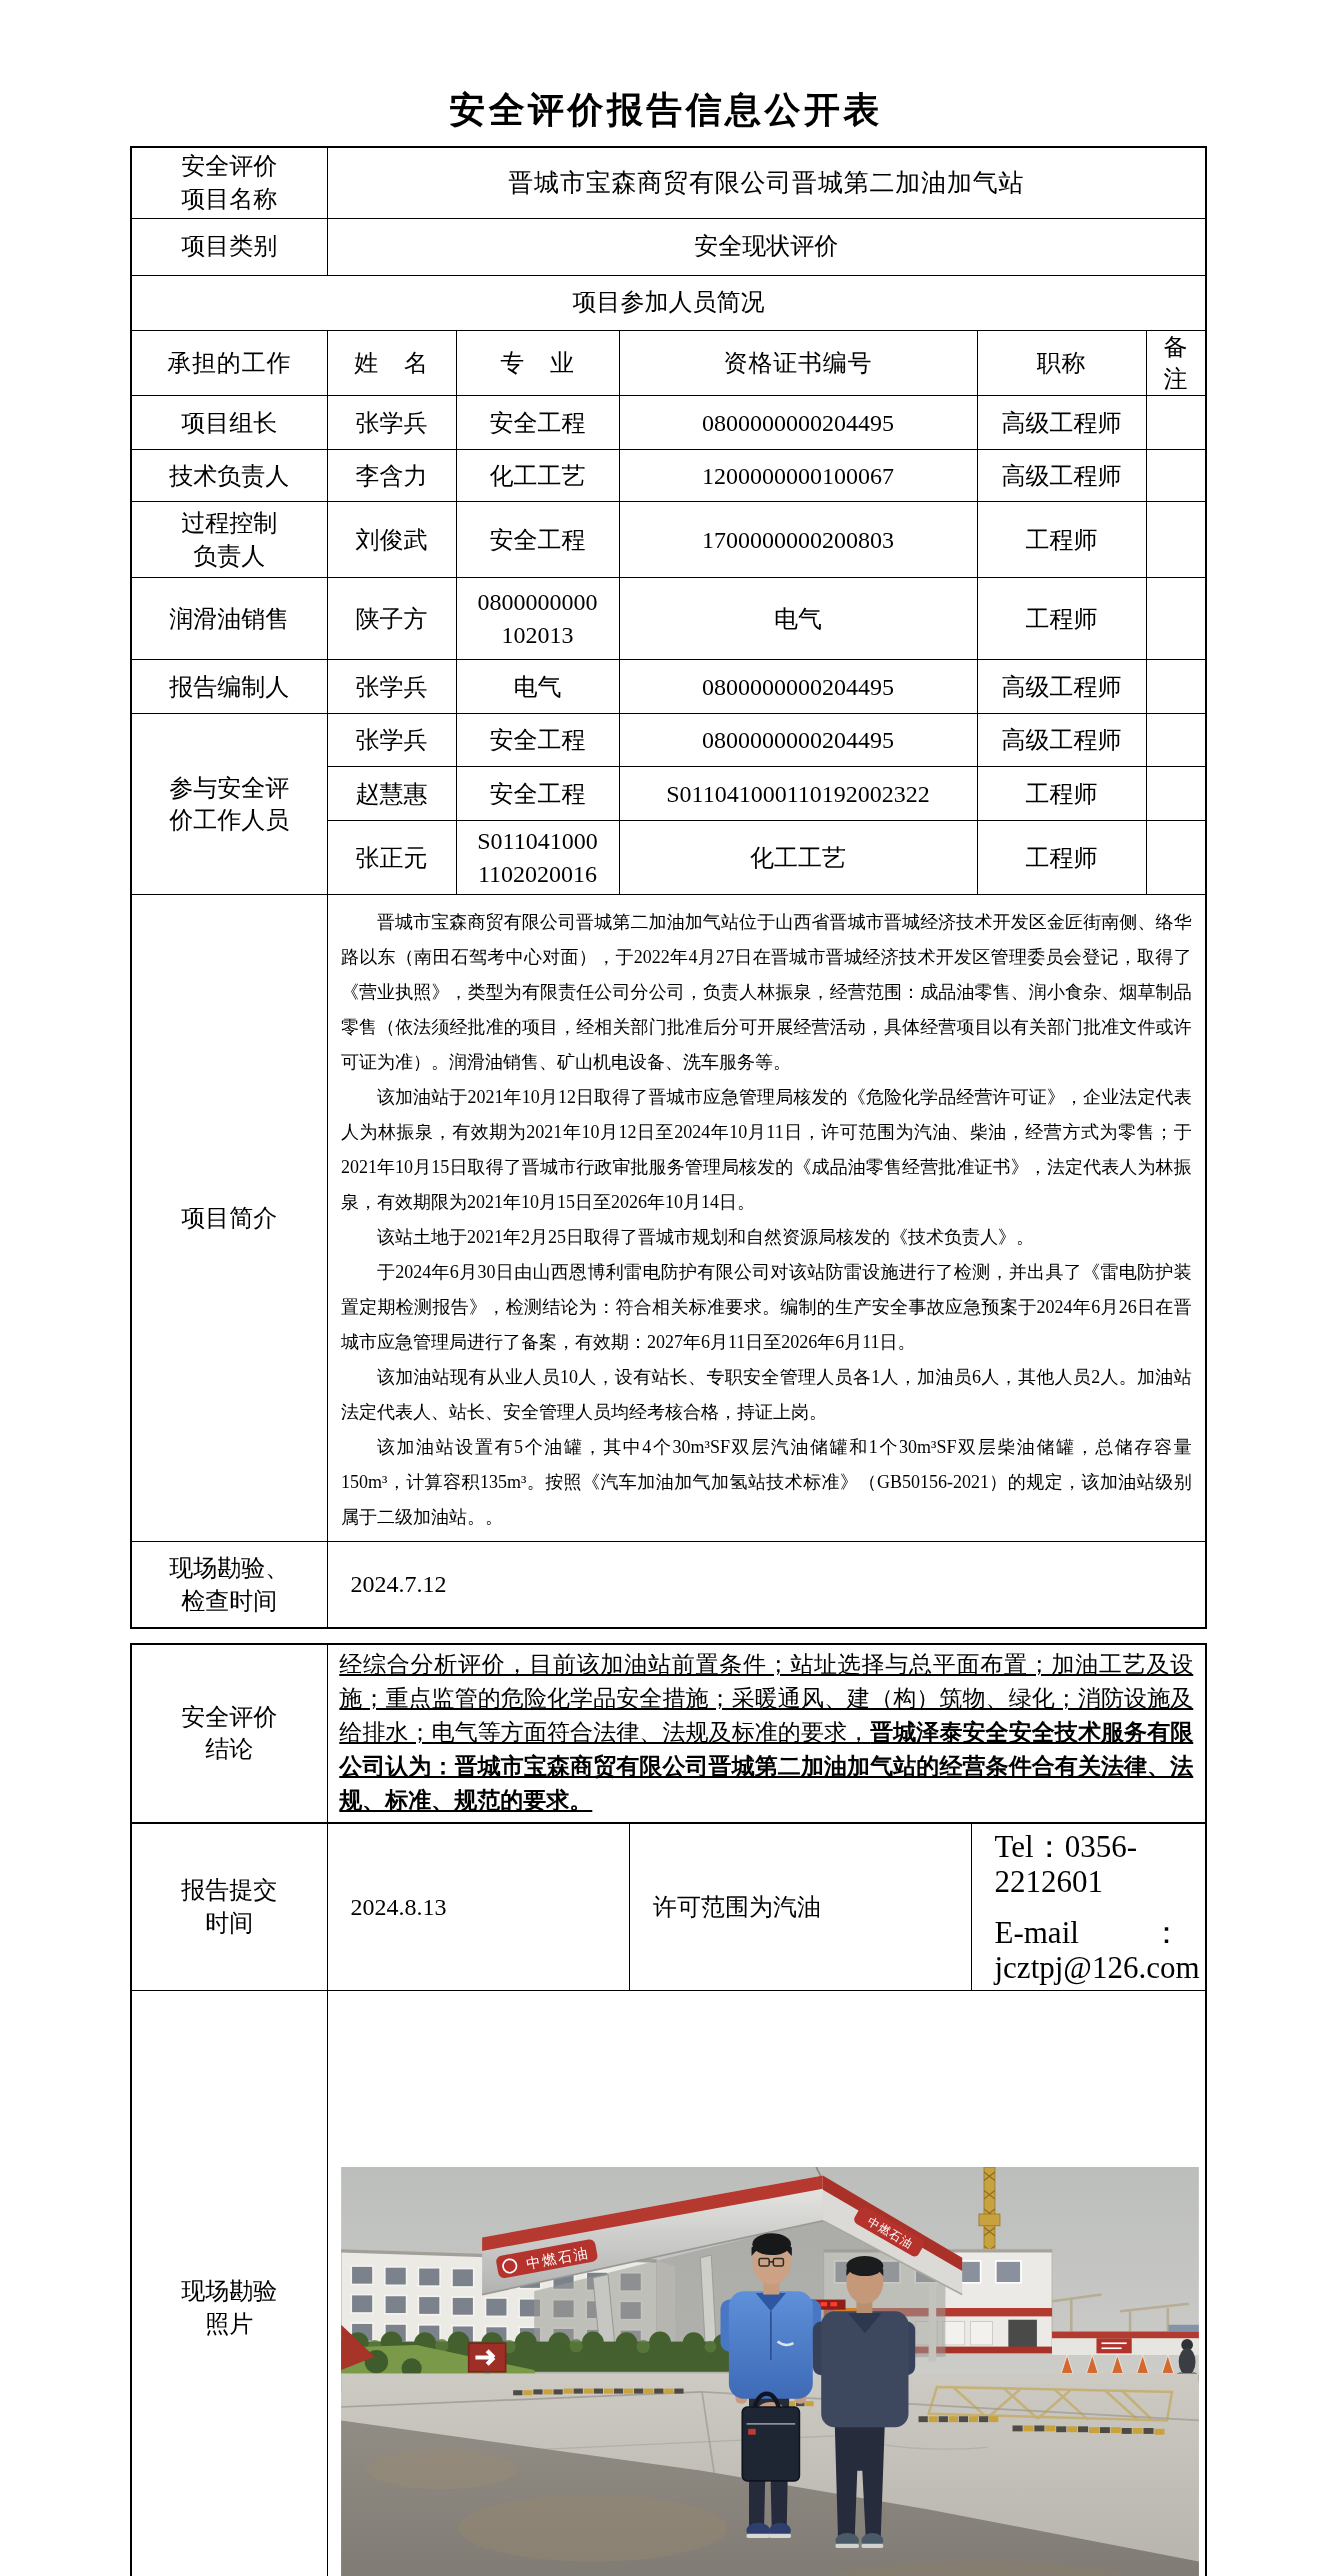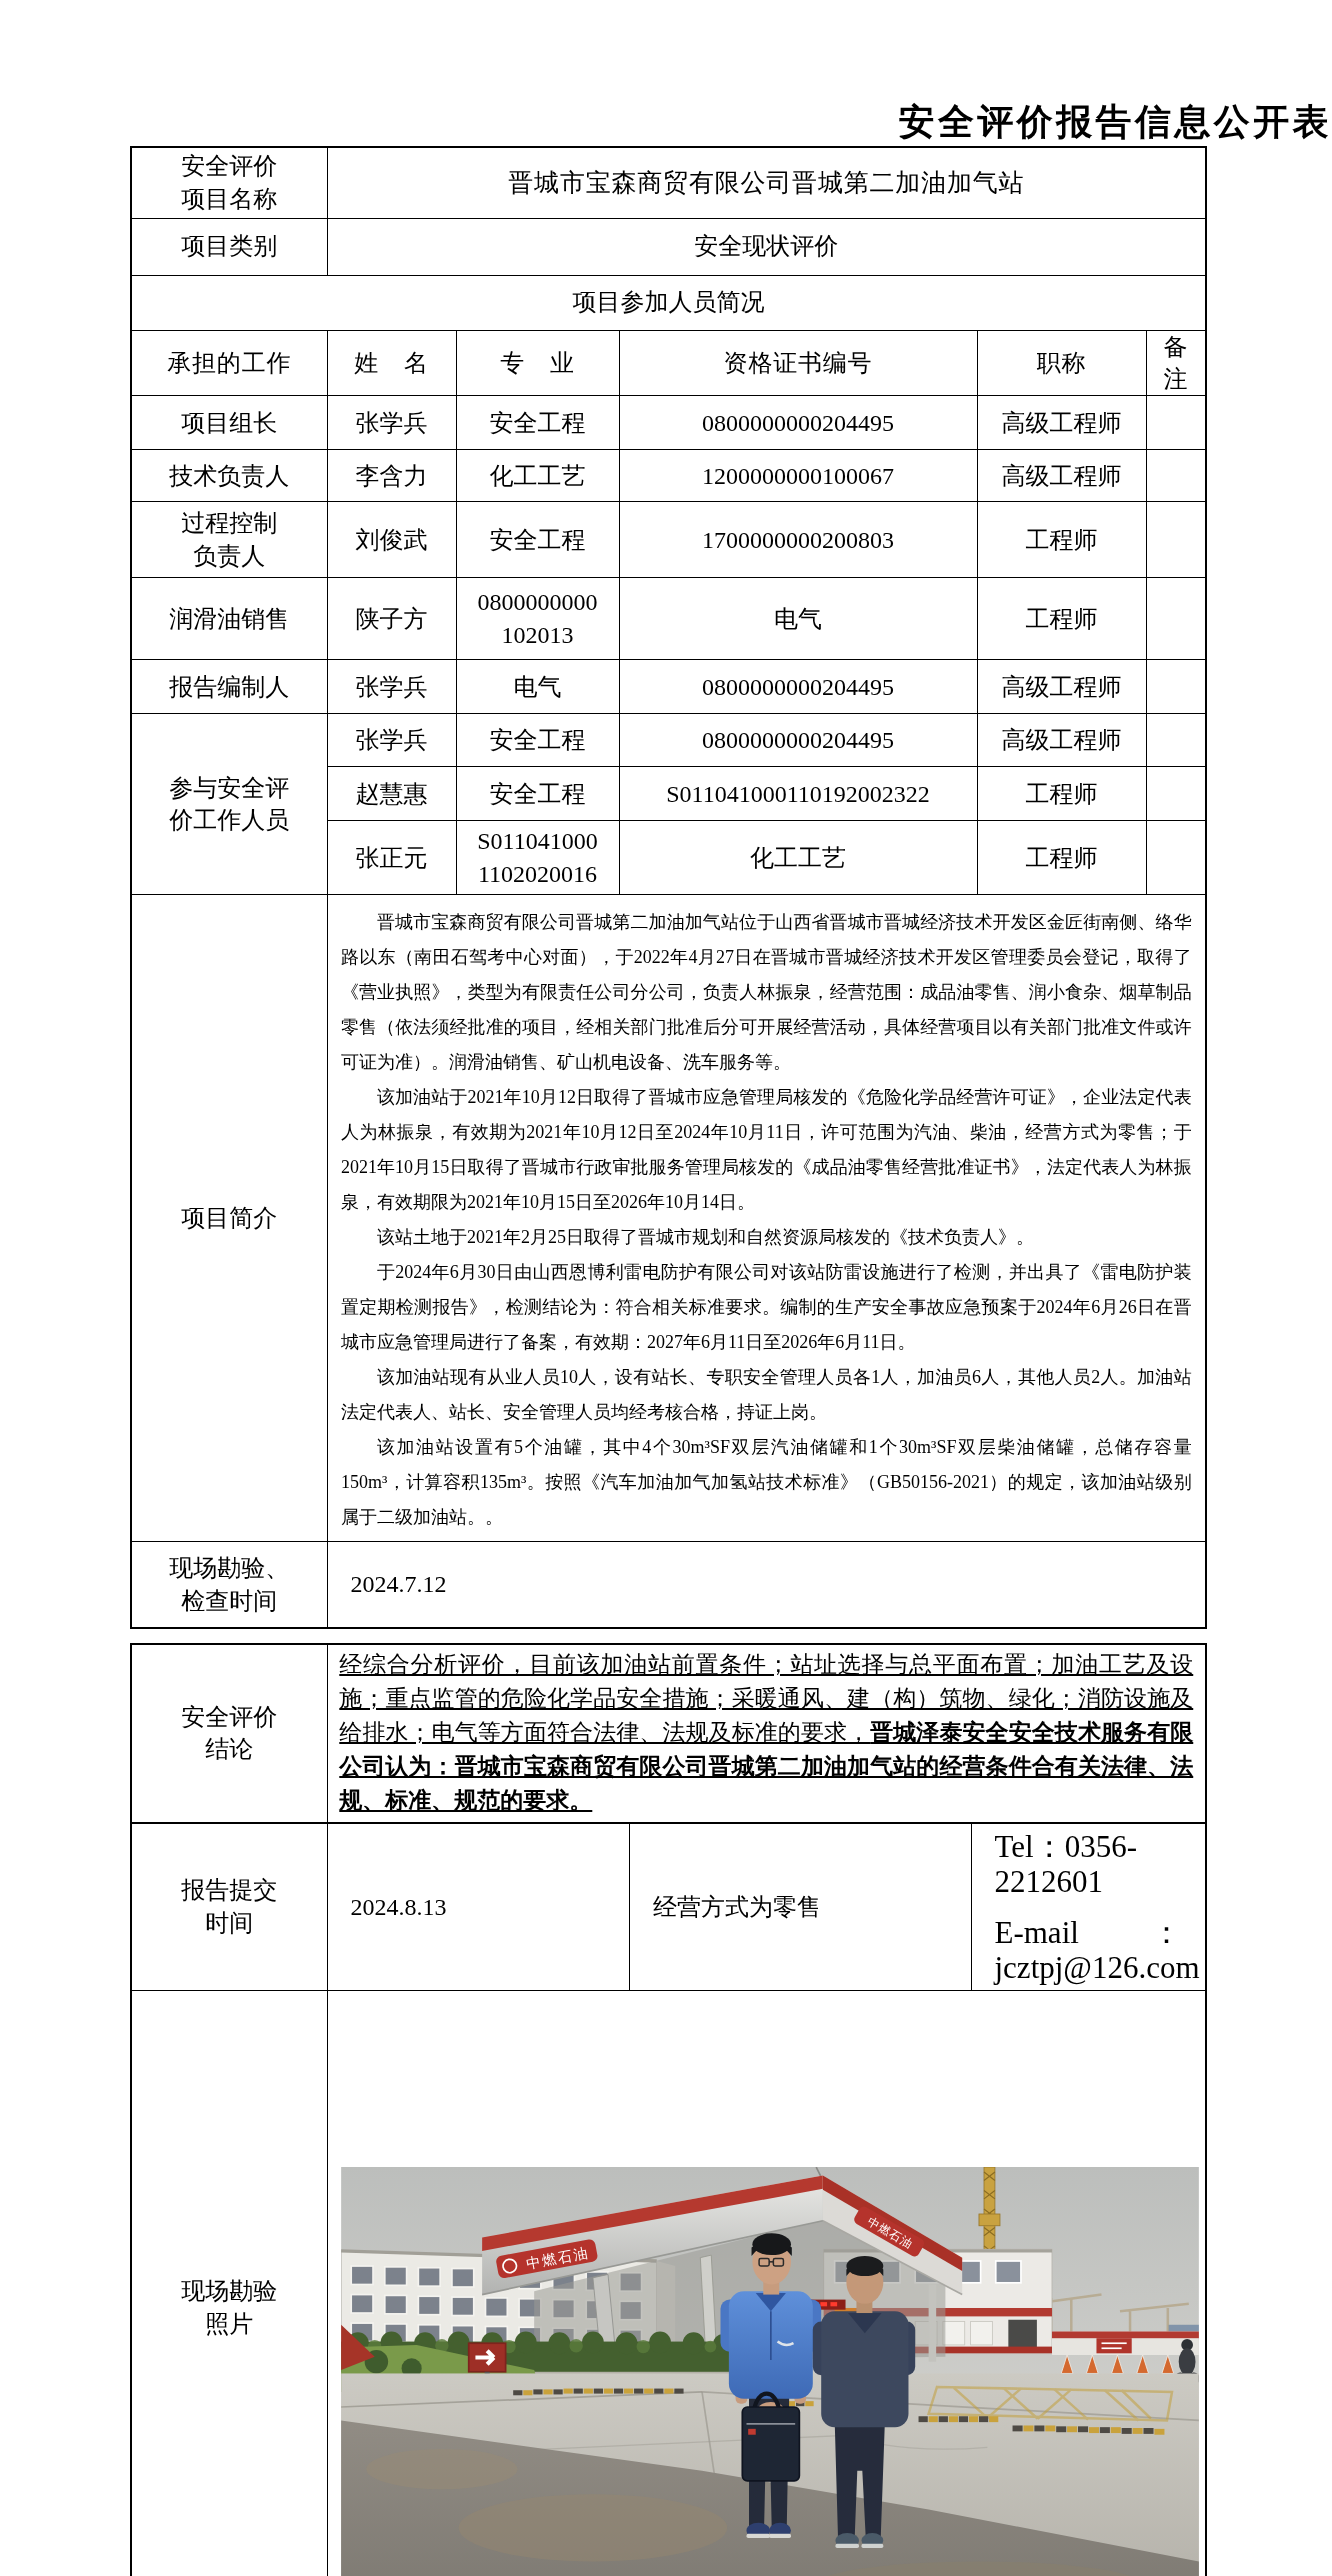--- a/index.html
+++ b/index.html
@@ -1,19 +1,19 @@
 <!DOCTYPE html>
 <html style="font-size:13.4px"><head>
 <meta charset="utf-8">
 <style>
   html,body{margin:0;padding:0;background:#ffffff;color:#000;
     font-family:"Liberation Serif","DejaVu Serif",serif;}
   .page{position:relative;width:1332px;height:2576px;background:#fff;overflow:hidden;}
-  .doc-title{position:absolute;top:86px;left:0;width:100%;text-align:right;
-    font-size:36px;font-weight:bold;letter-spacing:3.4px;margin-top:12px;}
+  .doc-title{position:absolute;top:86px;left:0;width:100%;text-align:center;
+    font-size:36px;font-weight:bold;letter-spacing:3.4px;}
   table{border-collapse:collapse;table-layout:fixed;position:absolute;left:130px;
     border:2.5px solid #000;background:#fff;}
   #t1{top:146px;width:1074px;}
   #t2{top:1643px;width:1074px;}
   td{border:1.3px solid #000;font-size:24px;text-align:center;vertical-align:middle;
     padding:0 3.4px;white-space:pre-line;overflow:hidden;line-height:1.35;}
   td.name-big{font-size:25px;letter-spacing:0.8px;}
   td.hdr{letter-spacing:0.8px;}
   .summary-cell{vertical-align:top;text-align:justify;white-space:normal;
     padding:10px 13.4px 0 13.4px;font-size:18px;line-height:35px;}
@@ -163,21 +163,21 @@
       <td>安全评价
 结论</td>
       <td colspan="3" class="concl-cell">
         <span>经综合分析评价，目前该加油站前置条件；站址选择与总平面布置；加油工艺及设施；重点监管的危险化学品安全措施；采暖通风、建（构）筑物、绿化；消防设施及给排水；电气等方面符合法律、法规及标准的要求，</span><span class="bold">晋城泽泰安全安全技术服务有限公司认为：晋城市宝森商贸有限公司晋城第二加油加气站的经营条件合有关法律、法规、标准、规范的要求。</span>
       </td>
     </tr>
     <tr style="height:106px" class="thick">
       <td>报告提交
 时间</td>
       <td class="date-cell">2024.8.13</td>
-      <td class="date-cell" style="padding-left:23.5px">经营方式为零售</td>
+      <td class="date-cell" style="padding-left:23.5px">许可范围为汽油</td>
       <td class="contact-cell">
         <div>Tel：0356-2212601</div>
         <div class="email-row">
           <span>E-mail</span>
           <span>：</span>
         </div>
         <div>jcztpj@126.com</div>
       </td>
     </tr>
     <tr style="height:556px">

